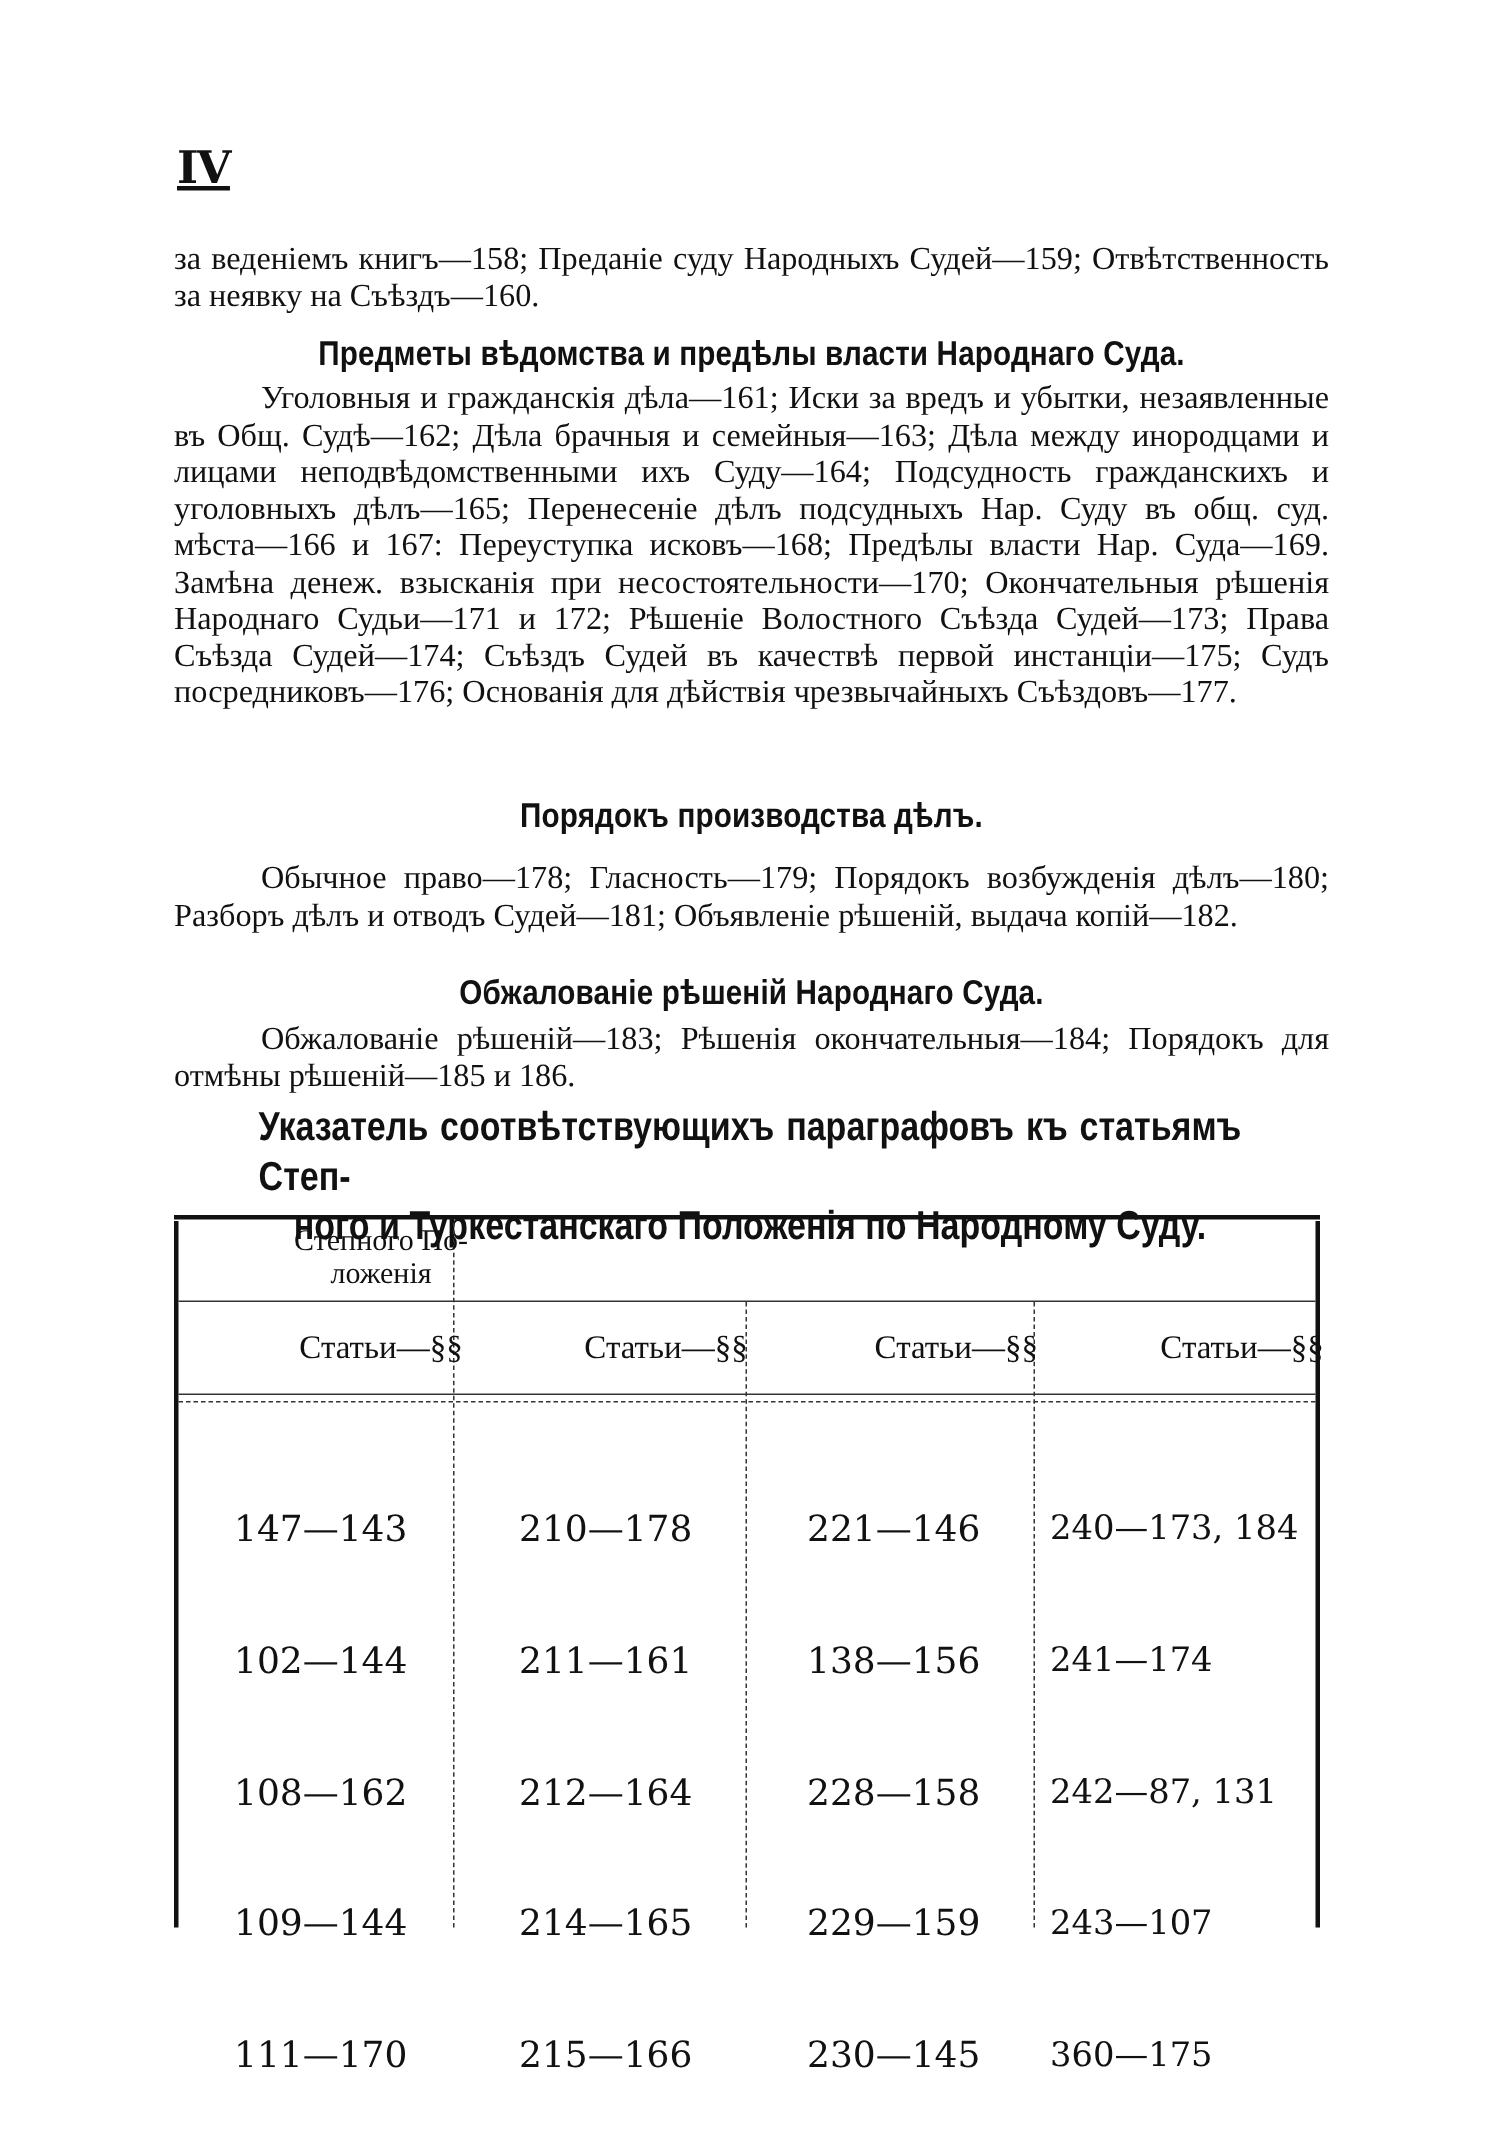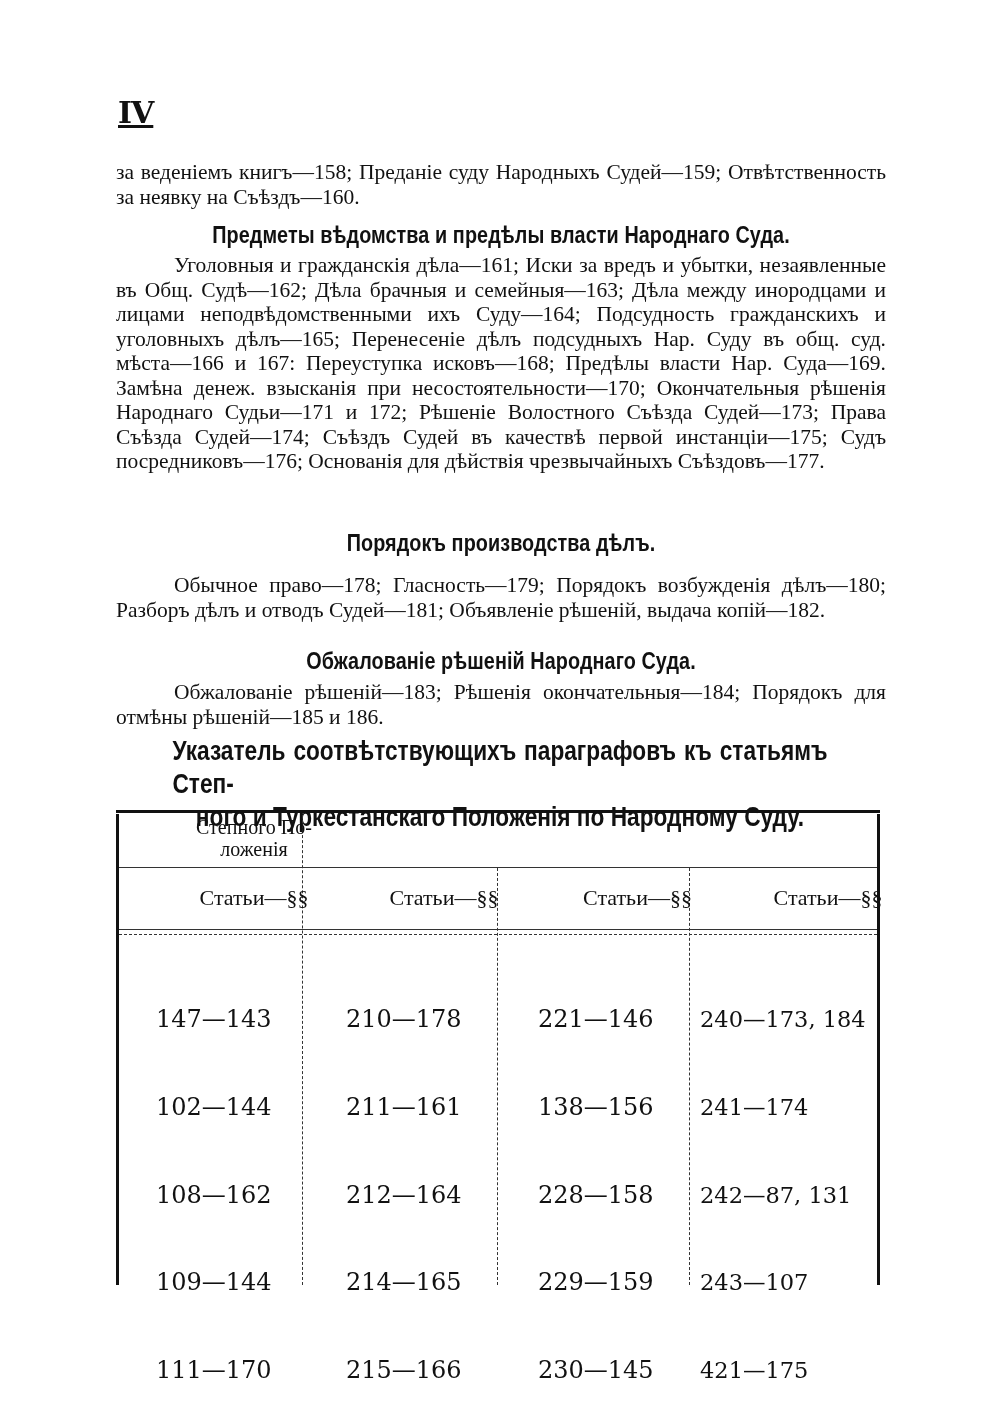--- a/index.html
+++ b/index.html
@@ -116,21 +116,21 @@
     
     
     
     
   </div>
   <div class="col" style="left:584px; font-size:22.5px;">
     <div>240—173, 184</div>
     <div>241—174</div>
     <div>242—87, 131</div>
     <div>243—107</div>
-    <div>421—175</div>
+    <div>360—175</div>
     
     
     
     
     
     
   </div>
 </div>
 
 </body></html>

